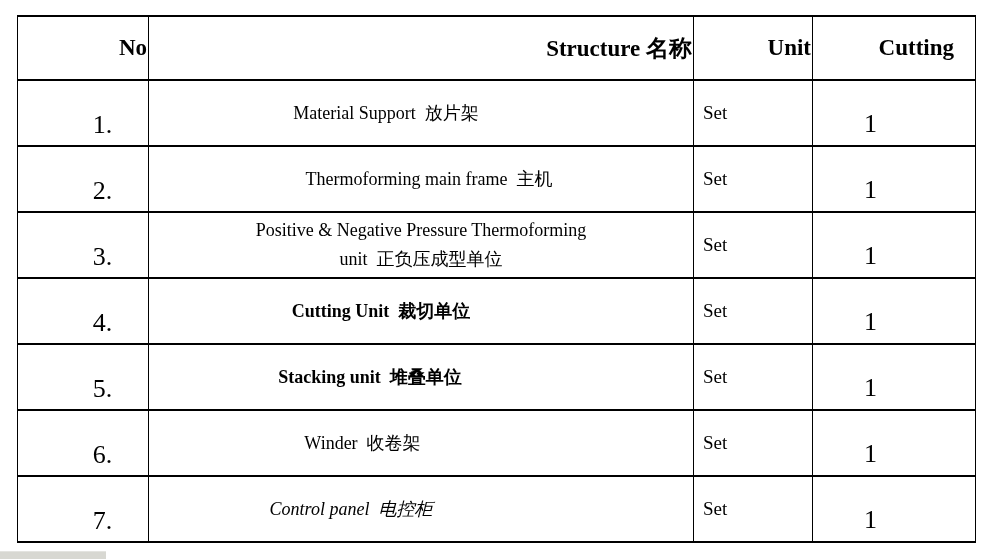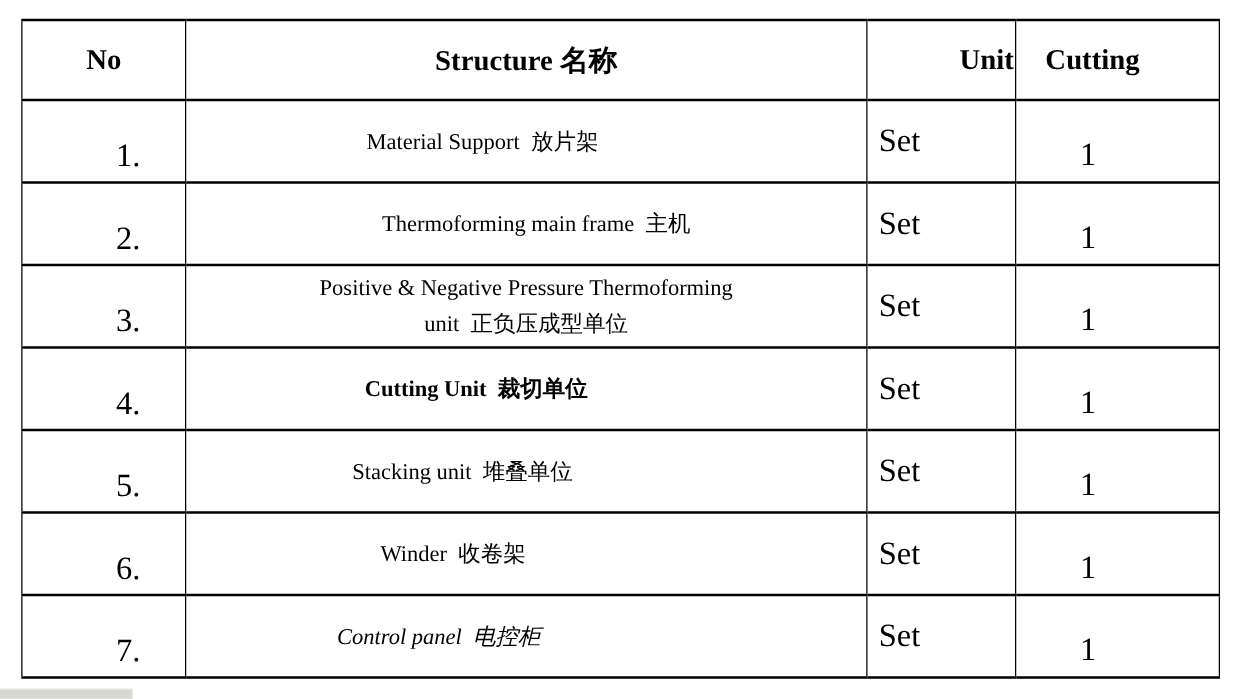--- a/index.html
+++ b/index.html
@@ -31,21 +31,21 @@
     border-right: 1px solid #000;
     overflow: hidden;
     vertical-align: middle;
   }
   .parts thead tr { height: 64px; }
   .parts tbody tr { height: 66px; }
 
   .parts th {
     font-weight: bold;
     font-size: 23px;
-    text-align: center;
+    text-align: right;
   }
   th.unit-h {
     text-align: right;
     padding-left: 9px;
   }
   th.qty-h span {
     display: inline-block;
     transform: translateX(-20px);
   }
 
@@ -60,28 +60,28 @@
     font-size: 18px;
     line-height: 29px;
     white-space: pre-wrap;
   }
   td.st-cell .st-text { display: inline-block; }
   
   .parts tbody tr:nth-child(1) .st-text { transform: translateX(-35px); }
   .parts tbody tr:nth-child(2) .st-text { transform: translateX(8px); }
   .parts tbody tr:nth-child(3) .st-text { transform: translateX(0); }
   .parts tbody tr:nth-child(4) .st-text { transform: translateX(-40px); font-weight: bold; }
-  .parts tbody tr:nth-child(5) .st-text { transform: translateX(-51px); }
+  .parts tbody tr:nth-child(5) .st-text { transform: translateX(-51px); font-weight: bold; }
   .parts tbody tr:nth-child(6) .st-text { transform: translateX(-74px); margin-left: 31px; }
   .parts tbody tr:nth-child(7) .st-text { transform: translateX(-70px); font-style: italic; }
 
   td.unit-cell {
     text-align: left;
     padding-left: 9px;
-    font-size: 26px;
+    font-size: 19px;
   }
   td.qty-cell {
     text-align: center;
     font-size: 26px;
     padding-right: 48px;  
     padding-top: 22px;    
   }
 
   .bottom-bar {
     position: absolute;

